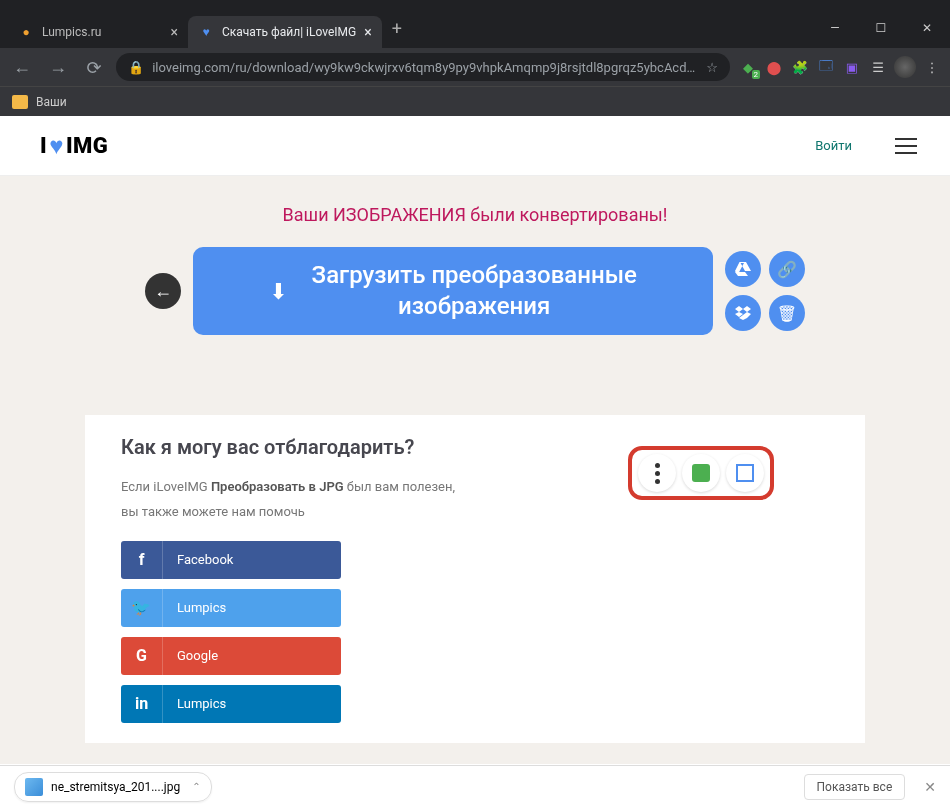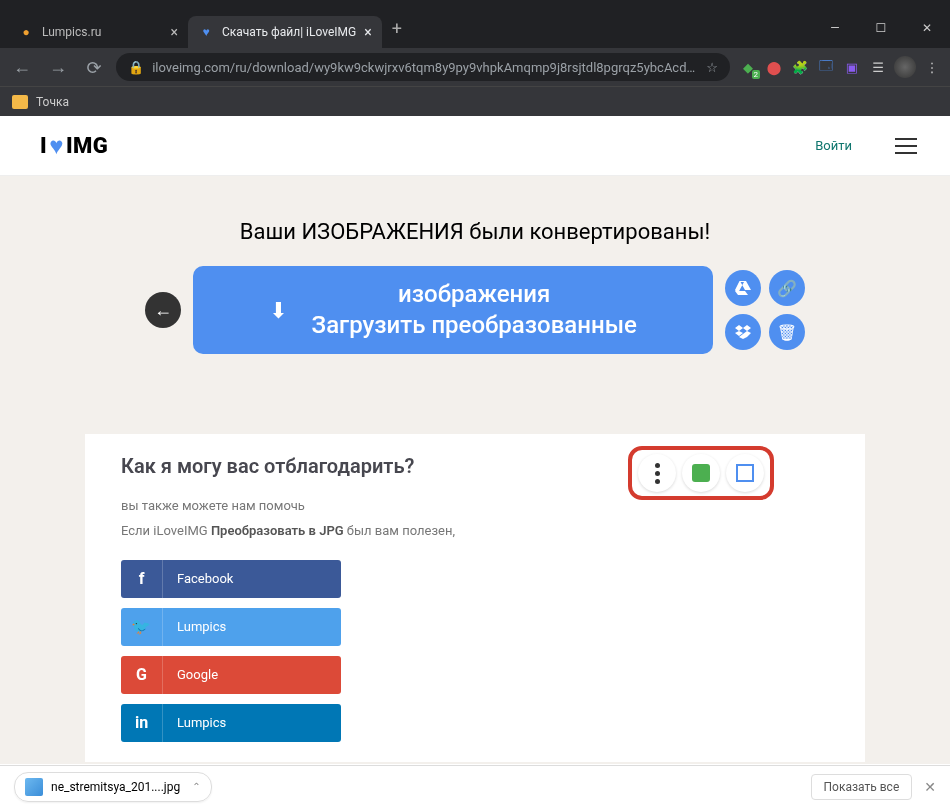--- a/index.html
+++ b/index.html
@@ -40,21 +40,21 @@
 .logo { display: flex; align-items: center; font-weight: 900; font-size: 22px; letter-spacing: 0.5px; gap: 2px; }
 .logo .heart { color: #4f8ff0; font-size: 24px; }
 .navlink { margin-left: 24px; font-size: 12px; color: #666; display: flex; align-items: center; gap: 4px; }
 .spacer { flex: 1; }
 .login-link { font-size: 13px; color: #0f766e; padding: 0 18px; }
 .reg-btn { background: #4f8ff0; color: #fff; font-size: 13px; padding: 0 20px; height: 60px; display: flex; align-items: center; }
 .menu-btn { width: 40px; height: 40px; display: flex; flex-direction: column; align-items: center; justify-content: center; gap: 5px; margin-left: 16px; }
 .menu-btn span { width: 22px; height: 2px; background: #333; }
 
 .hero { text-align: center; padding: 28px 0 0; }
-.hero h1 { font-size: 22px; font-weight: 400; color: #000000; margin-top: 15px; }
+.hero h1 { font-size: 18px; font-weight: 400; color: #be185d; }
 
 .dl-row { display: flex; align-items: center; justify-content: center; margin-top: 22px; gap: 12px; position: relative; }
 .back-btn { width: 36px; height: 36px; border-radius: 50%; background: #333; color: #fff; display: flex; align-items: center; justify-content: center; font-size: 18px; }
 .dl-btn { background: #4f8ff0; color: #fff; border-radius: 10px; width: 520px; height: 88px; display: flex; align-items: center; justify-content: center; gap: 24px; font-size: 24px; font-weight: 500; }
 .dl-btn .dl-icon { font-size: 22px; }
 .dl-text { text-align: center; line-height: 1.3; }
 .side-btns { display: grid; grid-template-columns: 1fr 1fr; gap: 8px; }
 .circ { width: 36px; height: 36px; border-radius: 50%; background: #4f8ff0; color: #fff; display: flex; align-items: center; justify-content: center; font-size: 16px; }
 
 .actions-box { position: absolute; right: 176px; top: 330px; }
@@ -72,21 +72,21 @@
 .social-btns { margin-top: 18px; display: flex; flex-direction: column; gap: 10px; width: 220px; }
 .social { height: 38px; display: flex; align-items: center; color: #fff; font-size: 13px; border-radius: 3px; }
 .social .s-icon { width: 42px; display: flex; align-items: center; justify-content: center; font-size: 16px; font-weight: bold; border-right: 1px solid rgba(255,255,255,0.2); height: 100%; }
 .social .s-label { padding-left: 14px; }
 .fb { background: #3b5998; }
 .tw { background: #4ea1ec; }
 .gg { background: #dc4a38; }
 .li { background: #0077b5; }
 
 
-.dl-shelf { position: absolute; bottom: 0; left: 0; right: 0; height: 42px; background: #fff; border-top: 1px solid #ddd; display: flex; align-items: center; padding: 0 14px; font-size: 12px; }
+.dl-shelf { position: absolute; bottom: 0; left: 0; right: 0; height: 42px; background: #fff; border-top: 1px solid #ddd; display: flex; align-items: center; padding: 0 14px; font-size: 12px; gap: 7px; }
 .dl-item { display: flex; align-items: center; gap: 8px; border: 1px solid #ddd; padding: 5px 10px; border-radius: 14px; box-shadow: 0 1px 2px rgba(0,0,0,0.06); }
 .file-ic { width: 18px; height: 18px; background: linear-gradient(135deg,#6db9f0,#3a8dd8); border-radius: 2px; }
 .dl-chev { color: #888; font-size: 10px; margin-left: 4px; }
 .show-all { margin-left: auto; border: 1px solid #ddd; padding: 5px 12px; border-radius: 4px; color: #555; }
 .shelf-close { margin-left: 12px; color: #888; font-size: 14px; }
 </style>
 </head>
 <body>
 
 <div class="titlebar"></div>
@@ -126,21 +126,21 @@
     <div class="ext-icon" style="color:#4f8ff0">🗔</div>
     <div class="ext-icon" style="color:#8a5cf0">▣</div>
     <div class="ext-icon">☰</div>
     <div class="avatar"></div>
     <div class="ext-icon">⋮</div>
   </div>
 </div>
 
 <div class="bookmarks">
   <div class="bm-folder"></div>
-  <span>Точка</span>
+  <span>Ваши</span>
 </div>
 
 <div class="page">
 
   <div class="site-header">
     <div class="logo">
       <span>I</span>
       <span class="heart">♥</span>
       <span>IMG</span>
     </div>
@@ -155,22 +155,22 @@
 
   <div class="hero">
     <h1>Ваши ИЗОБРАЖЕНИЯ были конвертированы!</h1>
   </div>
 
   <div class="dl-row">
     <div class="back-btn">←</div>
     <div class="dl-btn">
       <span class="dl-icon">⬇</span>
       <div class="dl-text">
+        <div>Загрузить преобразованные</div>
         <div>изображения</div>
-        <div>Загрузить преобразованные</div>
       </div>
     </div>
     <div class="side-btns">
       <div class="circ">
         <svg width="16" height="14" viewBox="0 0 16 14">
             <path fill="#fff" d="M5 0h6l5 9H10zM0 10l3 4h10l-3-4zM4.5 0L0 9l2.5 4L9 1z"></path>
           </svg>
       </div>
       <div class="circ">🔗</div>
       <div class="circ">
@@ -195,24 +195,24 @@
         <div class="compress-i"></div>
       </div>
       <div class="action-circ">
         <div class="resize-i"></div>
       </div>
     </div>
   </div>
 
   <div class="thanks-card">
     <h2>Как я могу вас отблагодарить?</h2>
-    <p>вы также можете нам помочь</p>
     <p>
       <span>Если iLoveIMG </span><span class="bold">Преобразовать в JPG</span><span> был вам полезен,</span>
     </p>
+    <p>вы также можете нам помочь</p>
     <div class="social-btns">
       <div class="social fb">
         <div class="s-icon">f</div>
         <div class="s-label">Facebook</div>
       </div>
       <div class="social tw">
         <div class="s-icon">🐦</div>
         <div class="s-label">Lumpics</div>
       </div>
       <div class="social gg">

